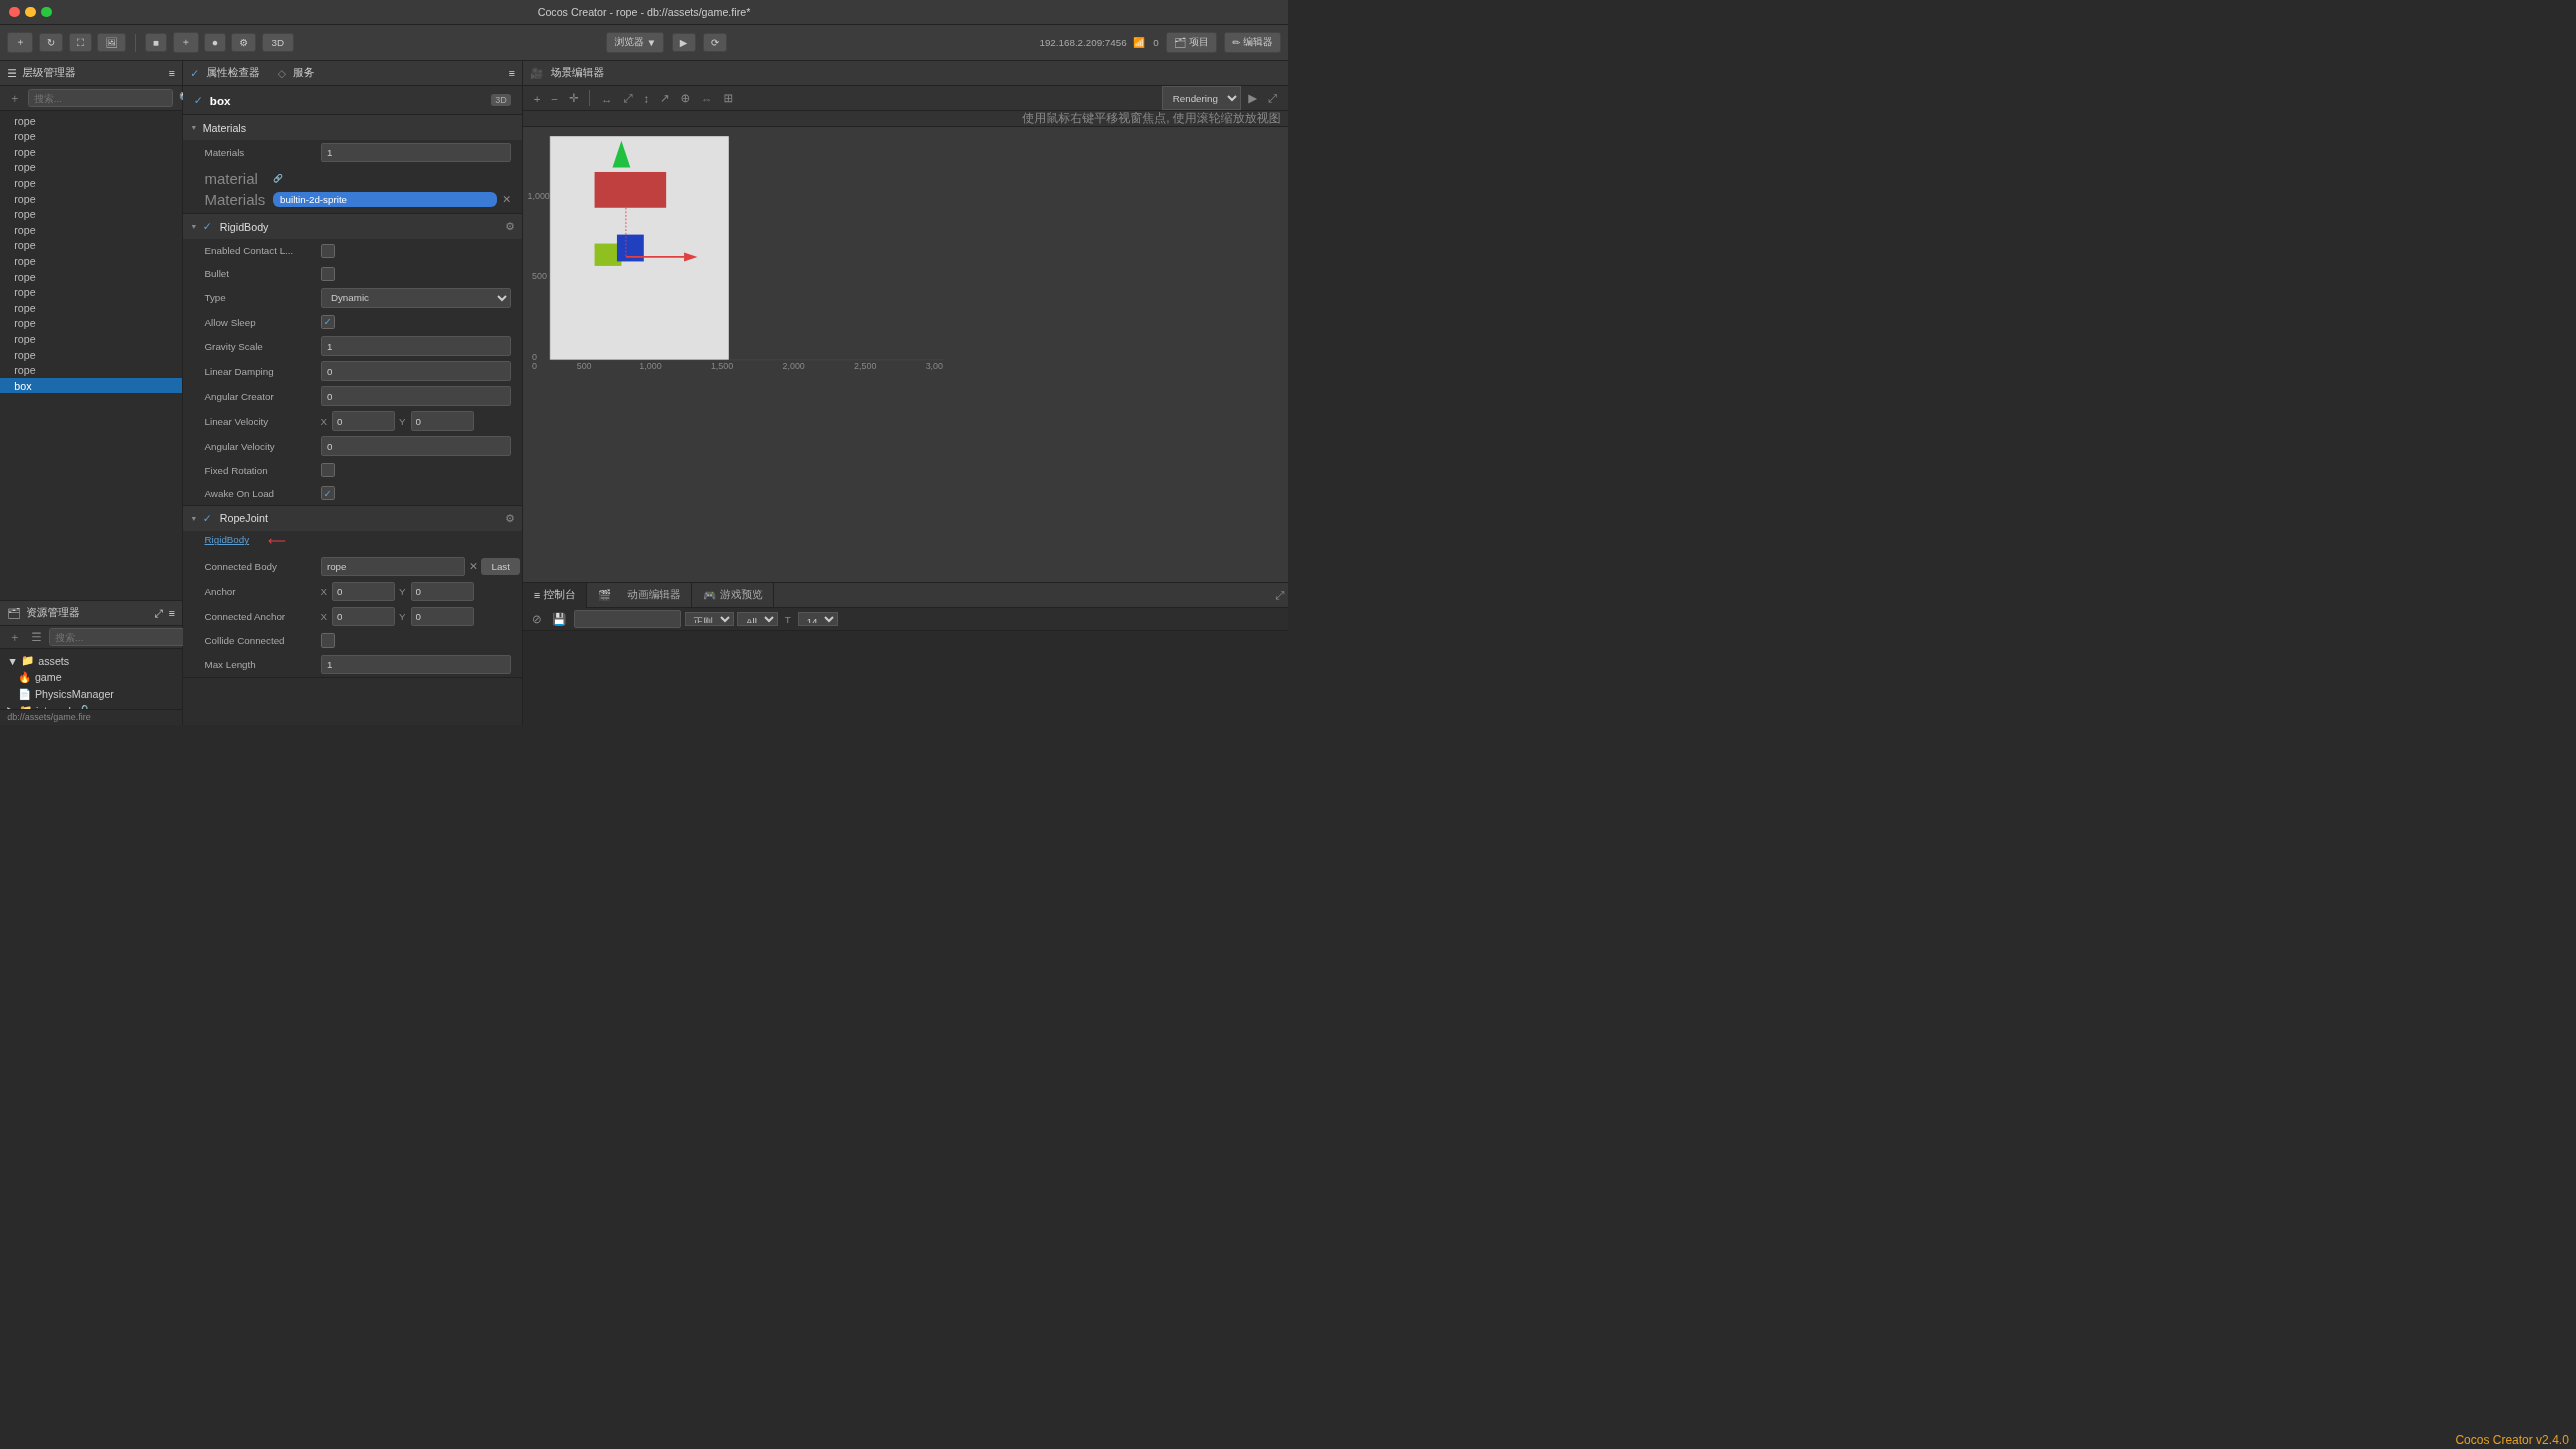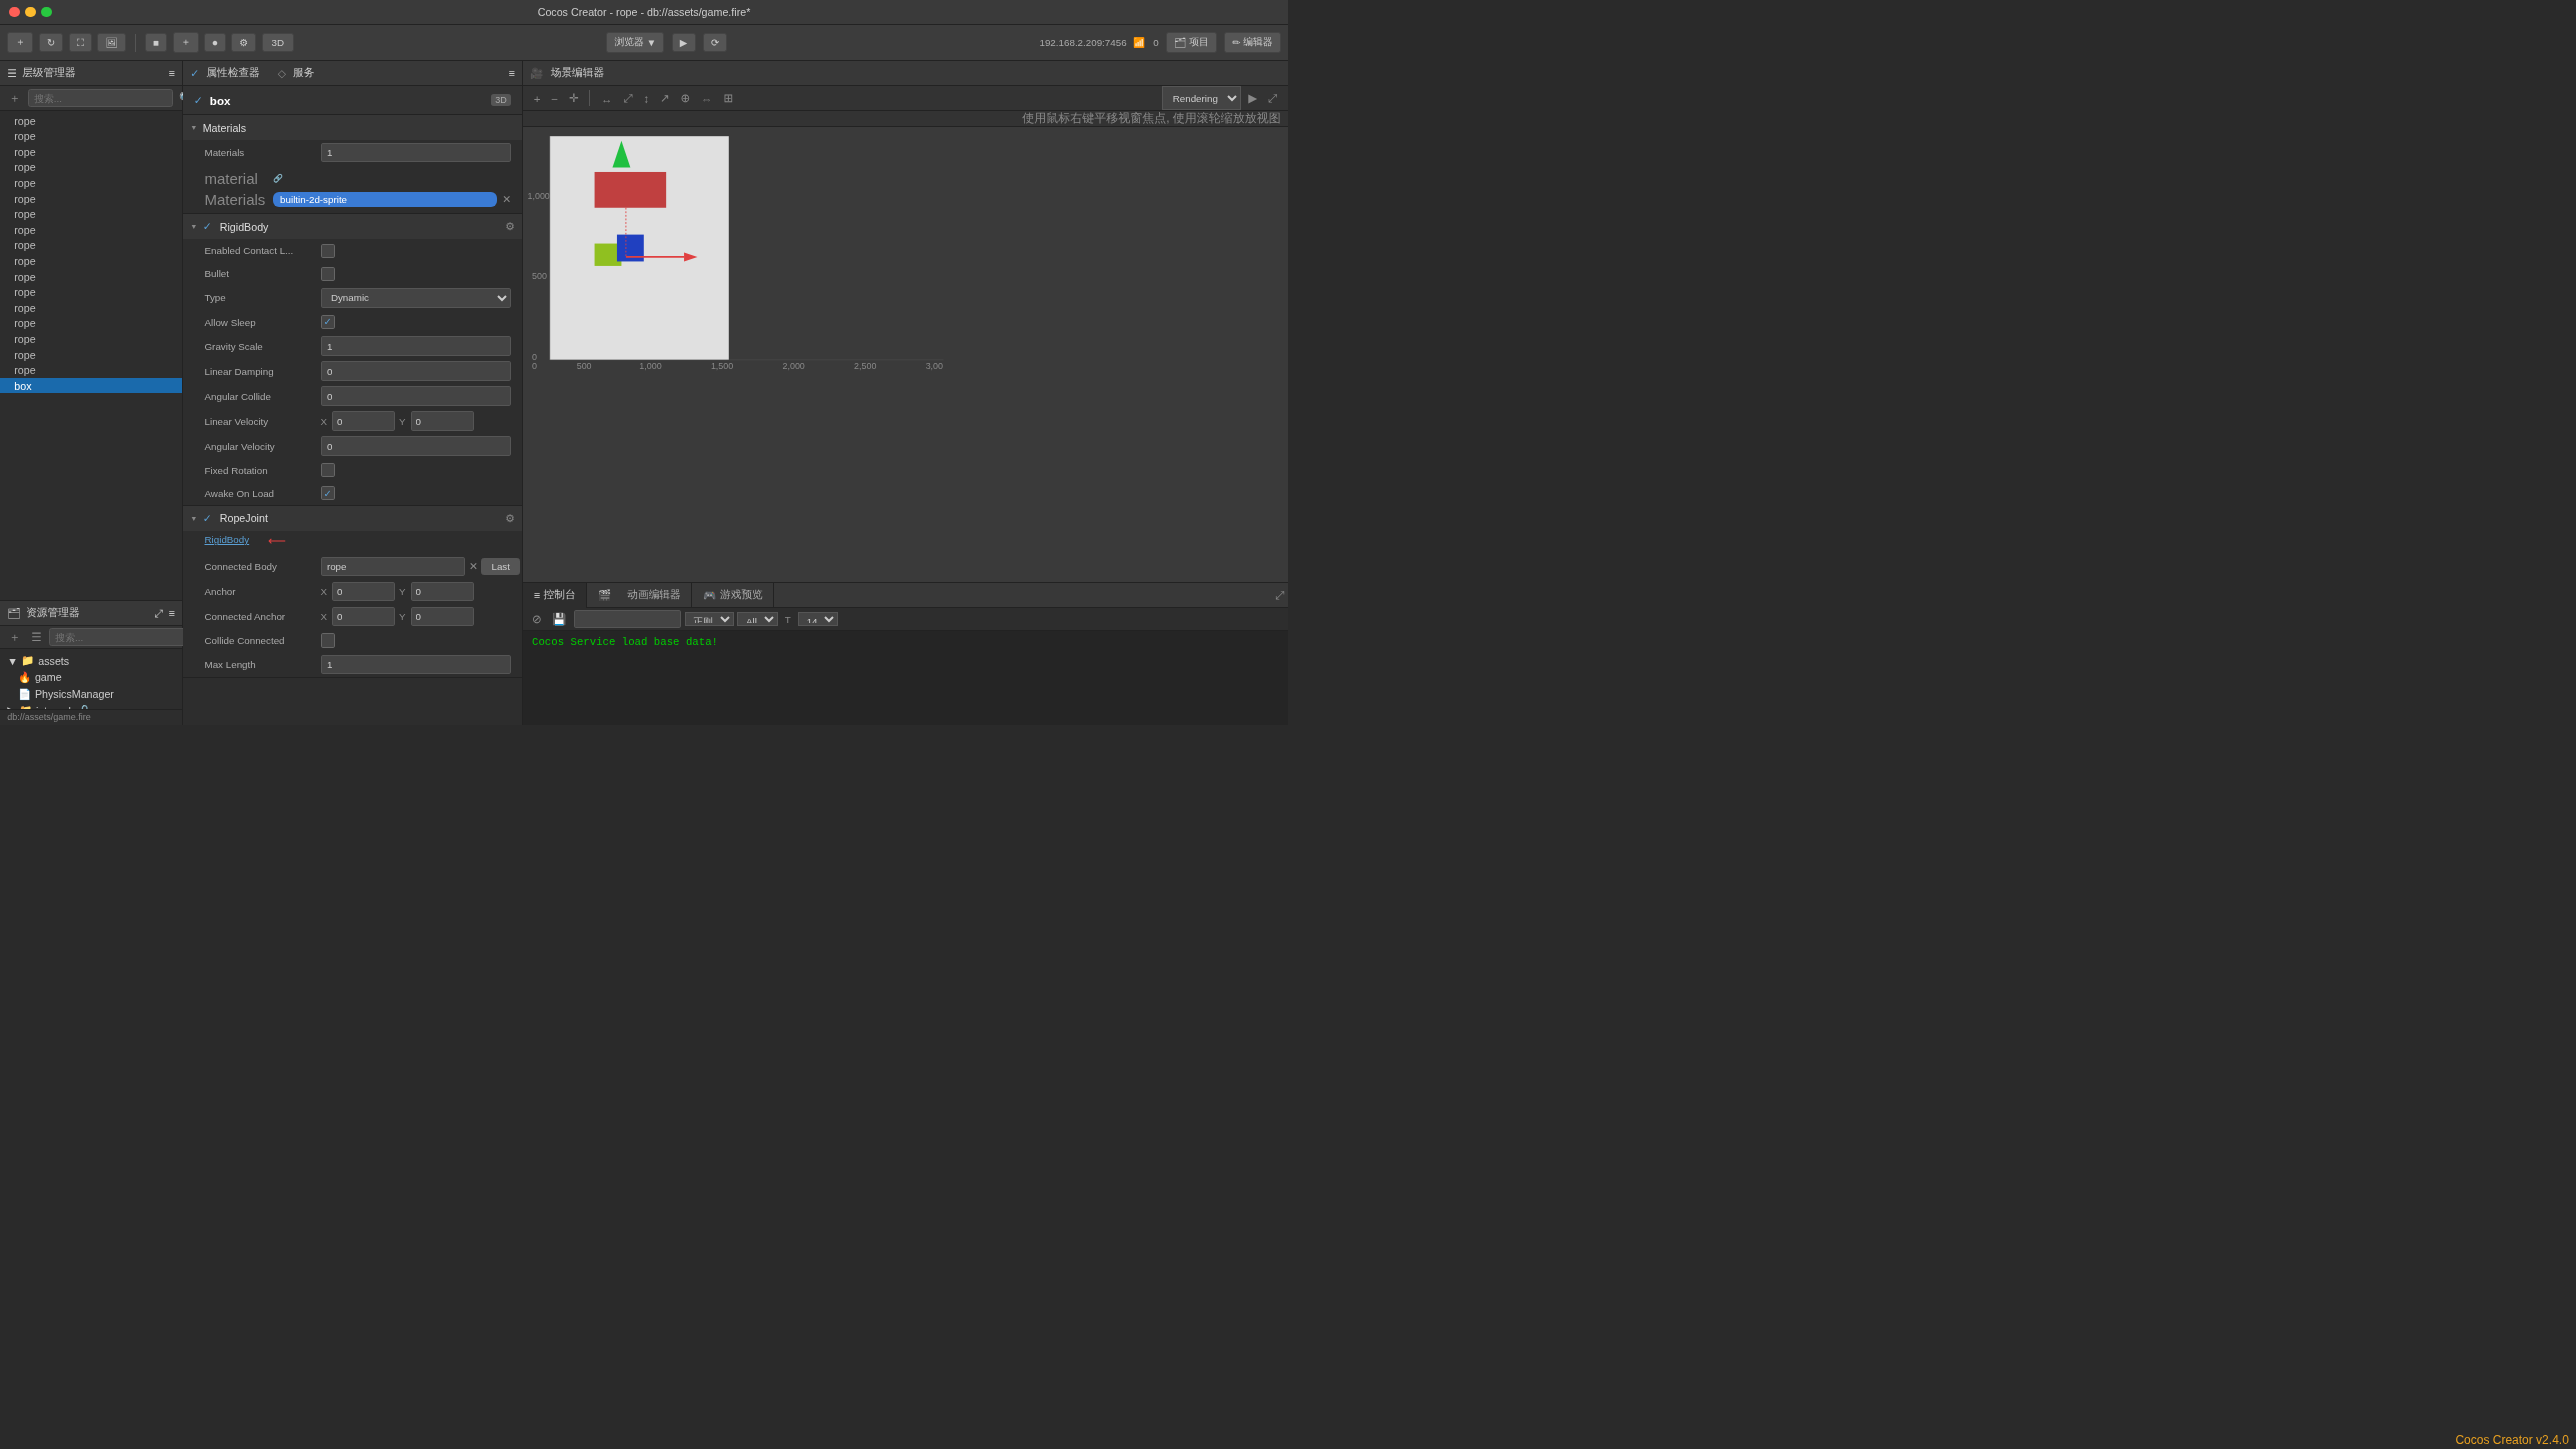--- a/index.html
+++ b/index.html
@@ -734,21 +734,21 @@
             <input class="num-field" type="text" value="1" style="">
           </div>
         </div>
         <div class="prop-row">
           <span class="prop-label">Linear Damping</span>
           <div class="prop-value">
             <input class="num-field" type="text" value="0" style="">
           </div>
         </div>
         <div class="prop-row">
-          <span class="prop-label">Angular Collide</span>
+          <span class="prop-label">Angular Creator</span>
           <div class="prop-value">
             <input class="num-field" type="text" value="0" style="">
           </div>
         </div>
         <div class="prop-row">
           <span class="prop-label">Linear Velocity</span>
           <div class="prop-value">
             <span class="xy-label">X</span>
             <input class="prop-input-sm" type="text" value="0" style="">
             <span class="xy-label">Y</span>
@@ -930,22 +930,19 @@
           <option>正则</option>
         </select>
         <select class="console-select">
           <option>All</option>
         </select>
         <span style="color:#888; font-size:9.8px; margin:0 3.6px;">T</span>
         <select class="console-select">
           <option>14</option>
         </select>
       </div>
-      <div class="bottom-content">
-        <span>Cocos Service load base data!</span>
-      </div>
     </div>
   </div>
 
 </div>
 
 <div class="version-bar">Cocos Creator v2.4.0</div>
 
 
 </body></html>

